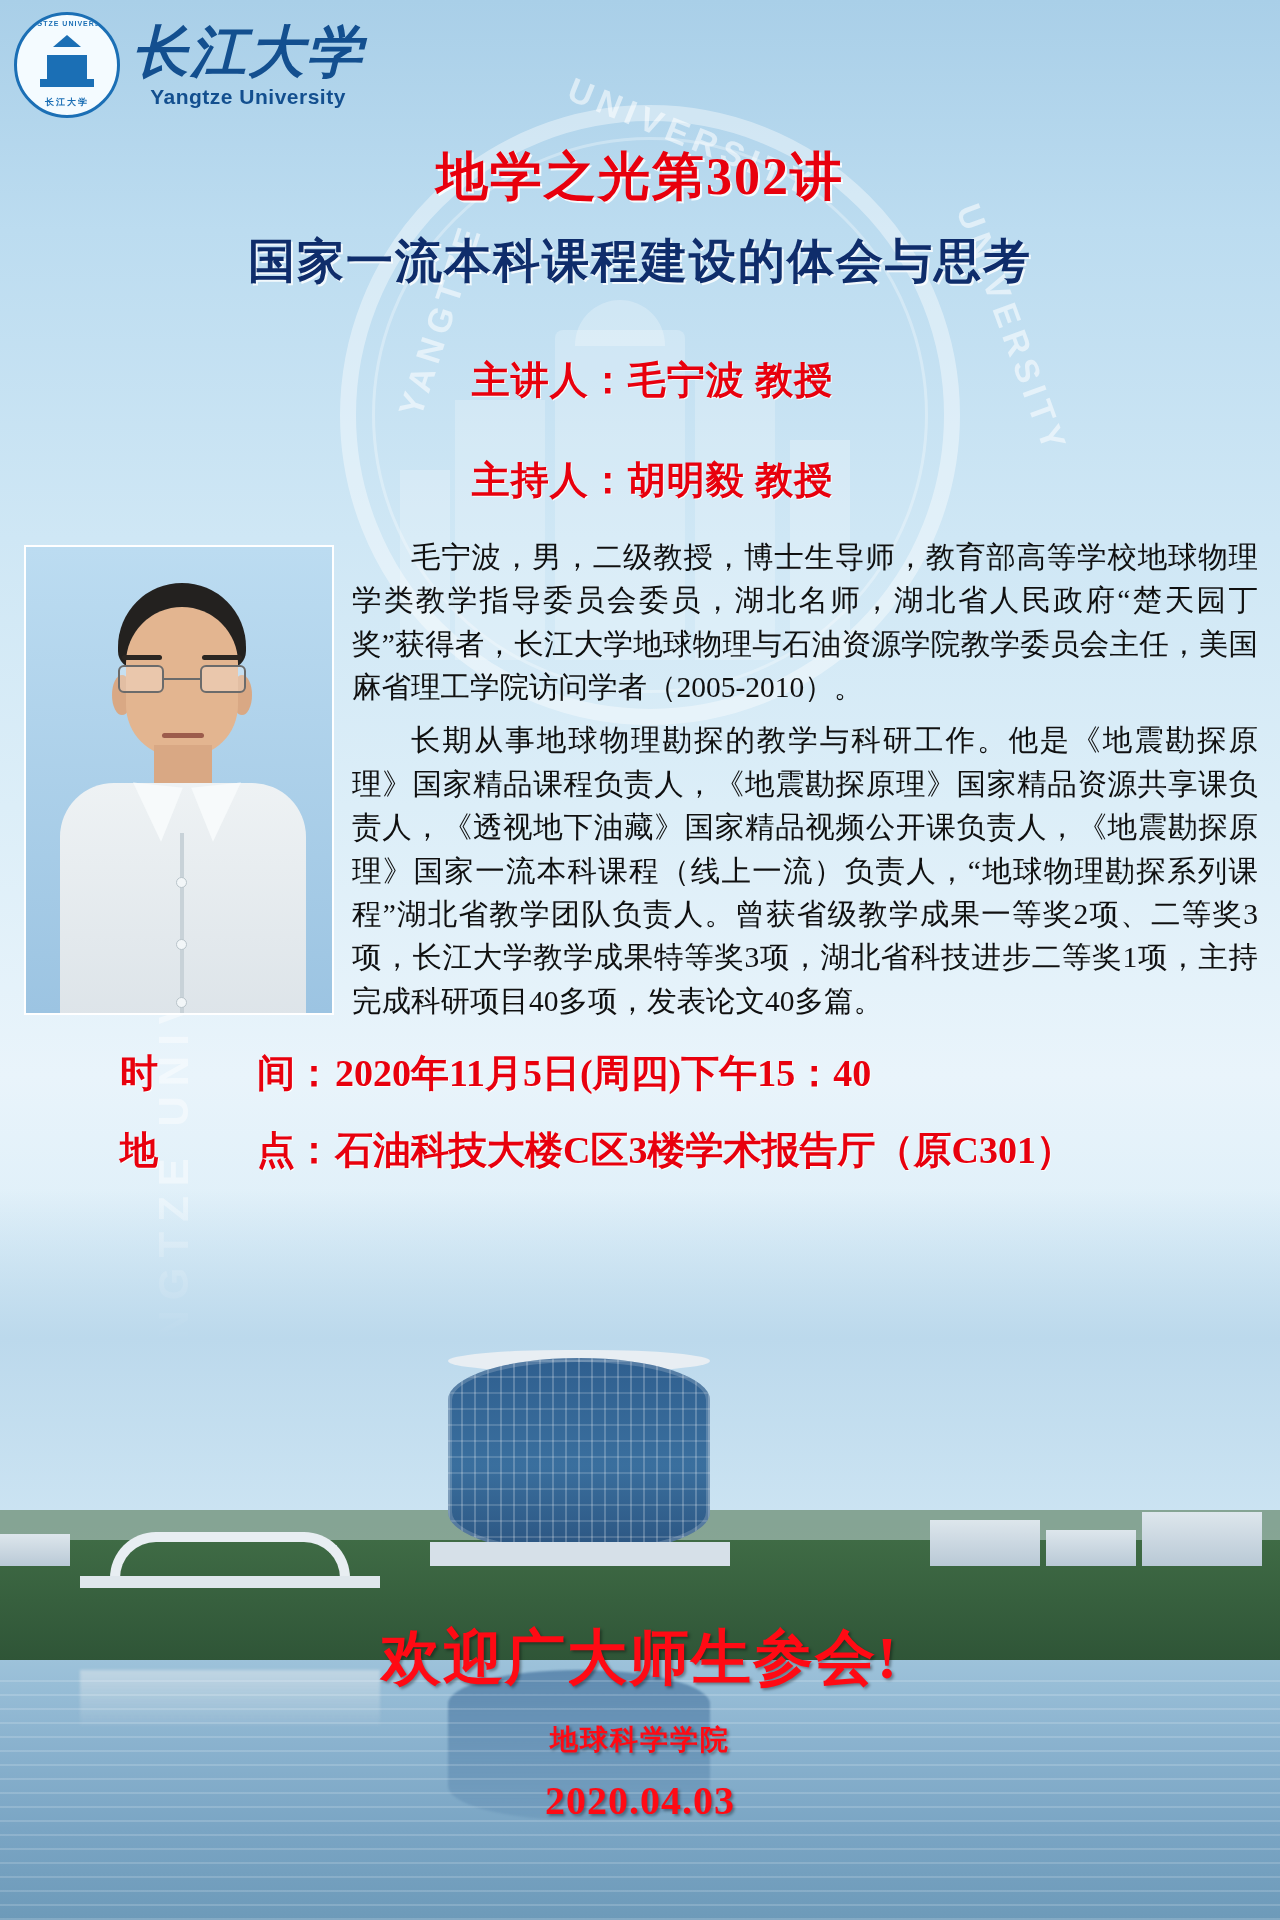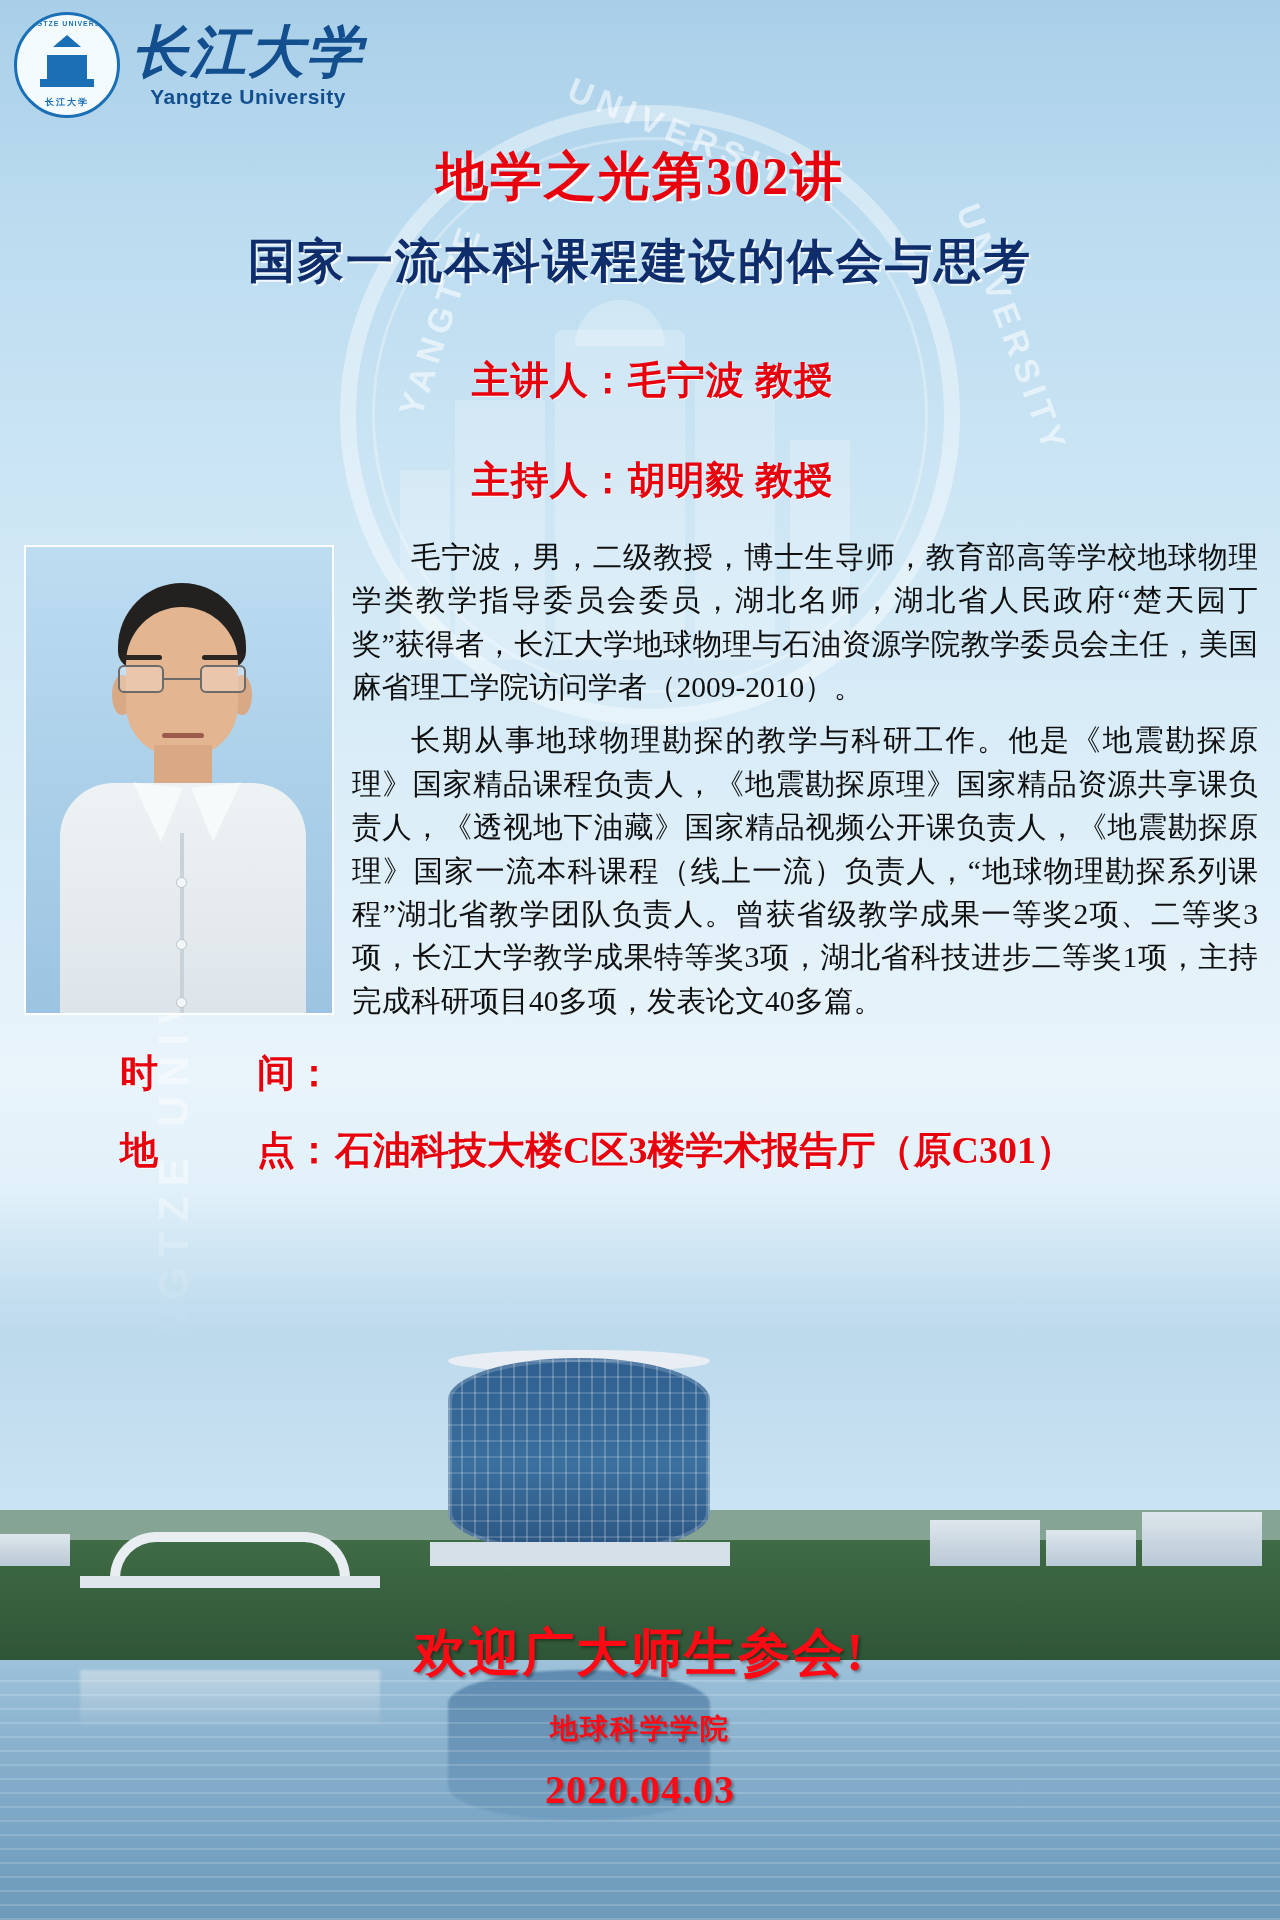--- a/index.html
+++ b/index.html
@@ -427,21 +427,21 @@
   .welcome-block {
     position: absolute;
     left: 0; right: 0; top: 1618px;
     z-index: 7;
     text-align: center;
     font-family: "Liberation Serif", serif;
     font-weight: bold;
     color: #ff0a14;
   }
   .welcome-main {
-    font-size: 52px;
+    font-size: 60px;
     letter-spacing: 2px;
     text-shadow: 2px 2px 3px rgba(0,0,0,0.35);
   }
   .welcome-org {
     margin-top: 22px;
     font-size: 28px;
     letter-spacing: 2px;
     text-shadow: 2px 2px 3px rgba(0,0,0,0.35);
   }
   .welcome-date {
@@ -521,31 +521,32 @@
   <div class="p-shirt"></div>
   <div class="p-collar-l"></div>
   <div class="p-collar-r"></div>
   <div class="p-placket"></div>
   <div class="p-button" style="top:330px"></div>
   <div class="p-button" style="top:392px"></div>
   <div class="p-button" style="top:450px"></div>
 </div>
 
 <div class="bio">
-  <p>毛宁波，男，二级教授，博士生导师，教育部高等学校地球物理学类教学指导委员会委员，湖北名师，湖北省人民政府“楚天园丁奖”获得者，长江大学地球物理与石油资源学院教学委员会主任，美国麻省理工学院访问学者（2009-2010）。</p>
+  <p>毛宁波，男，二级教授，博士生导师，教育部高等学校地球物理学类教学指导委员会委员，湖北名师，湖北省人民政府“楚天园丁奖”获得者，长江大学地球物理与石油资源学院教学委员会主任，美国麻省理工学院访问学者（2005-2010）。</p>
   <p>长期从事地球物理勘探的教学与科研工作。他是《地震勘探原理》国家精品课程负责人，《地震勘探原理》国家精品资源共享课负责人，《透视地下油藏》国家精品视频公开课负责人，《地震勘探原理》国家一流本科课程（线上一流）负责人，“地球物理勘探系列课程”湖北省教学团队负责人。曾获省级教学成果一等奖2项、二等奖3项，长江大学教学成果特等奖3项，湖北省科技进步二等奖1项，主持完成科研项目40多项，发表论文40多篇。</p>
 </div>
 
 <div class="info-block">
   <div class="info-row">
     <div class="info-label">
       <span>时</span>
       <span>间</span>
     </div>
     <span class="info-colon">：</span>
+    <span>2020年11月5日(周四)下午15：40</span>
   </div>
   <div class="info-row">
     <div class="info-label">
       <span>地</span>
       <span>点</span>
     </div>
     <span class="info-colon">：</span>
     <span>石油科技大楼C区3楼学术报告厅（原C301）</span>
   </div>
 </div>

